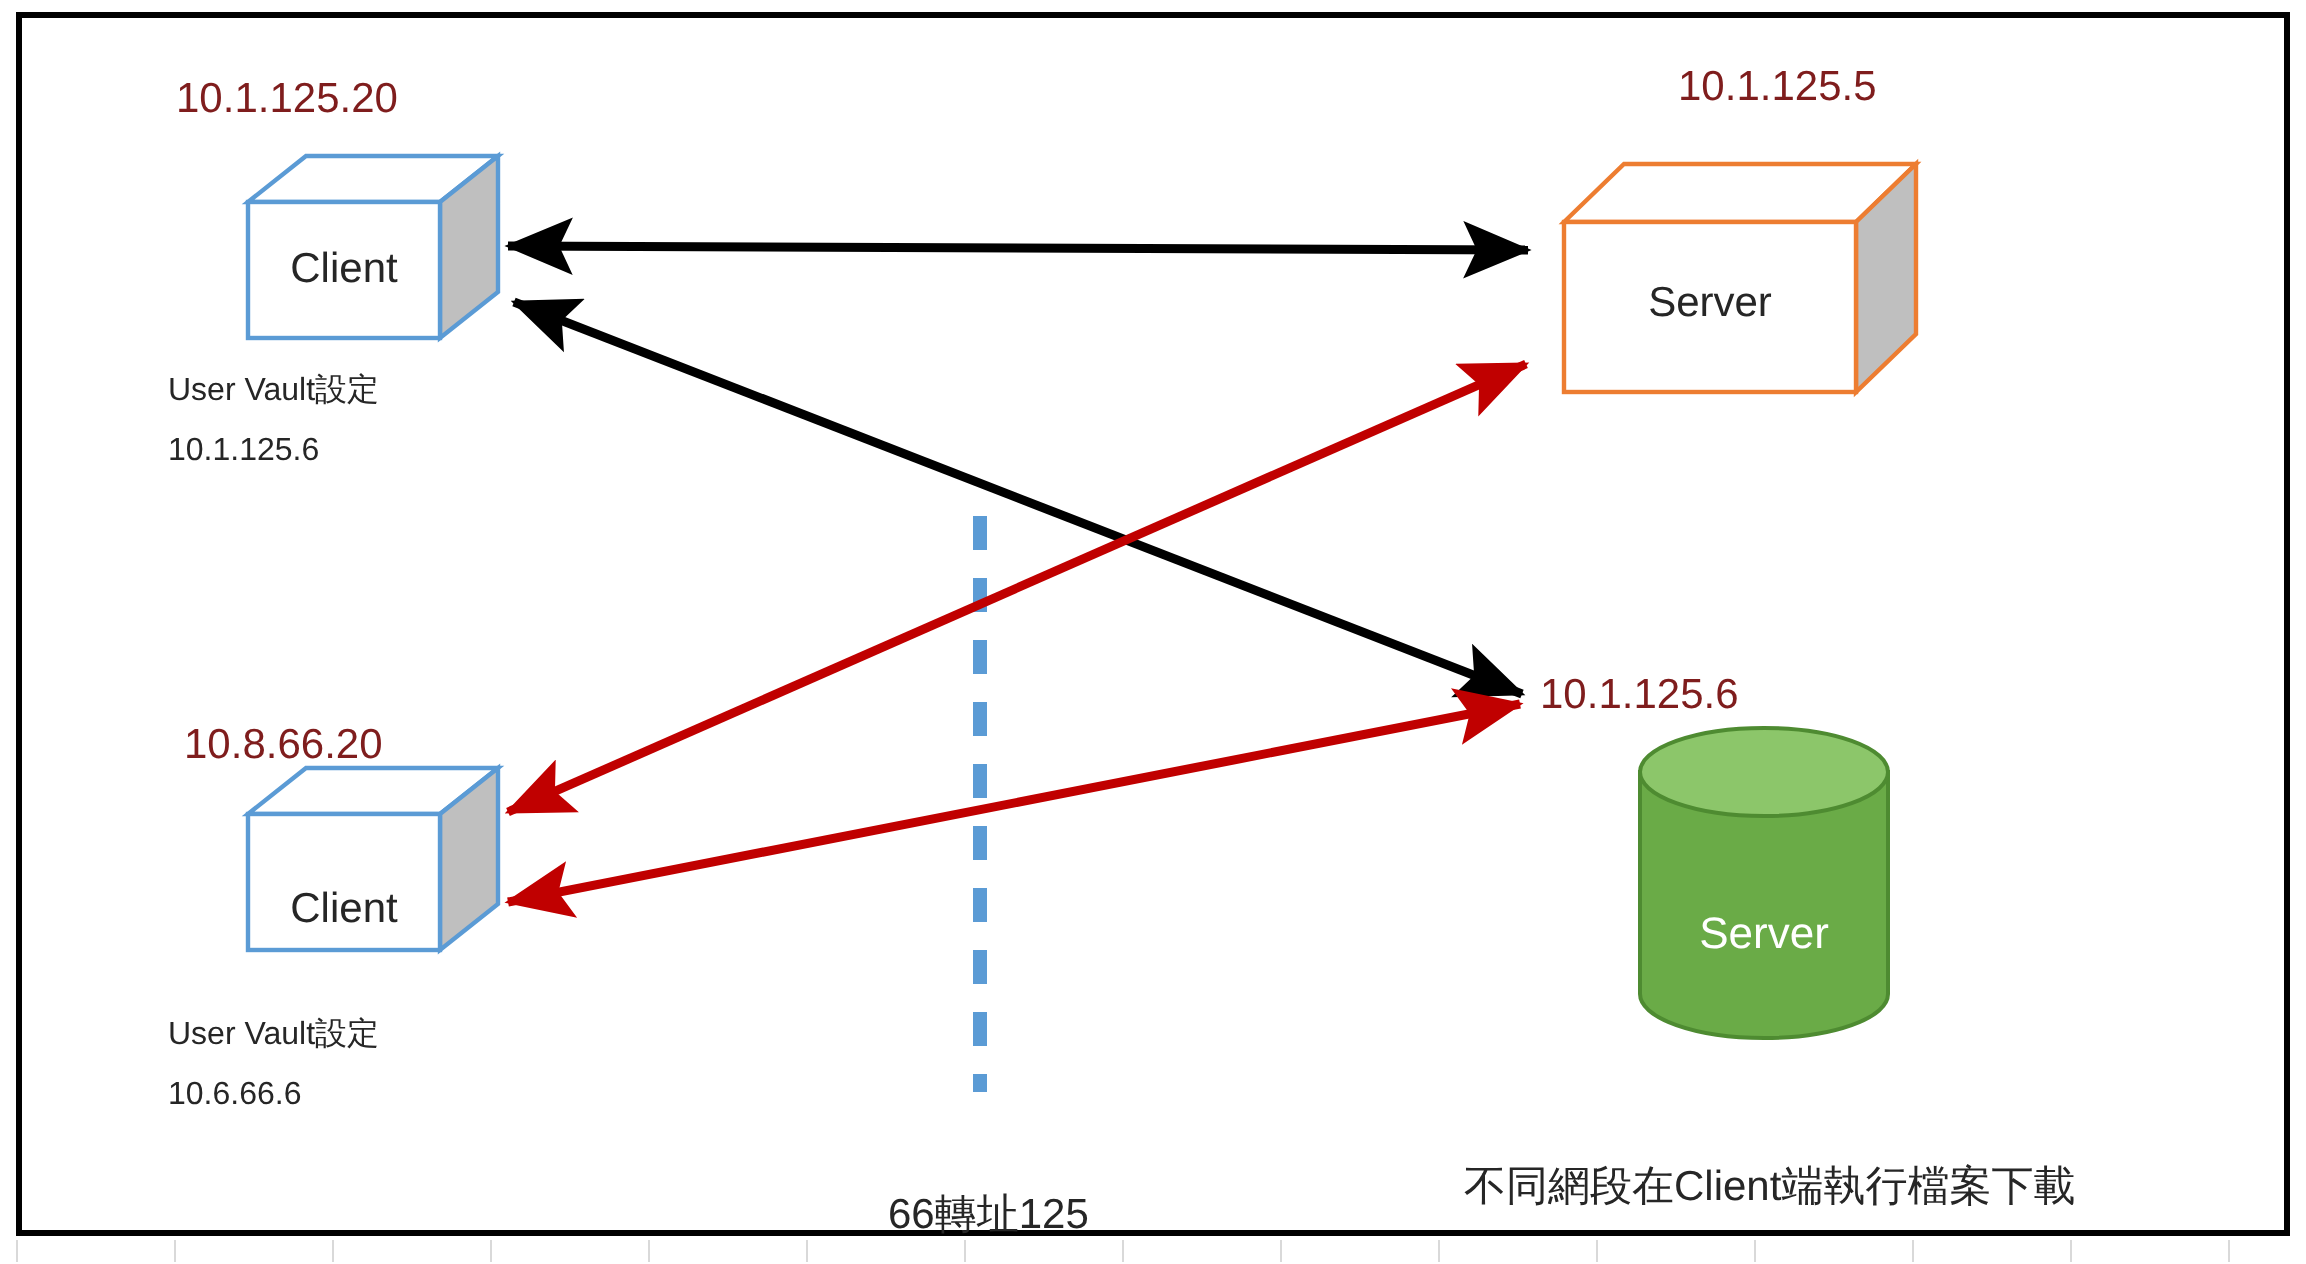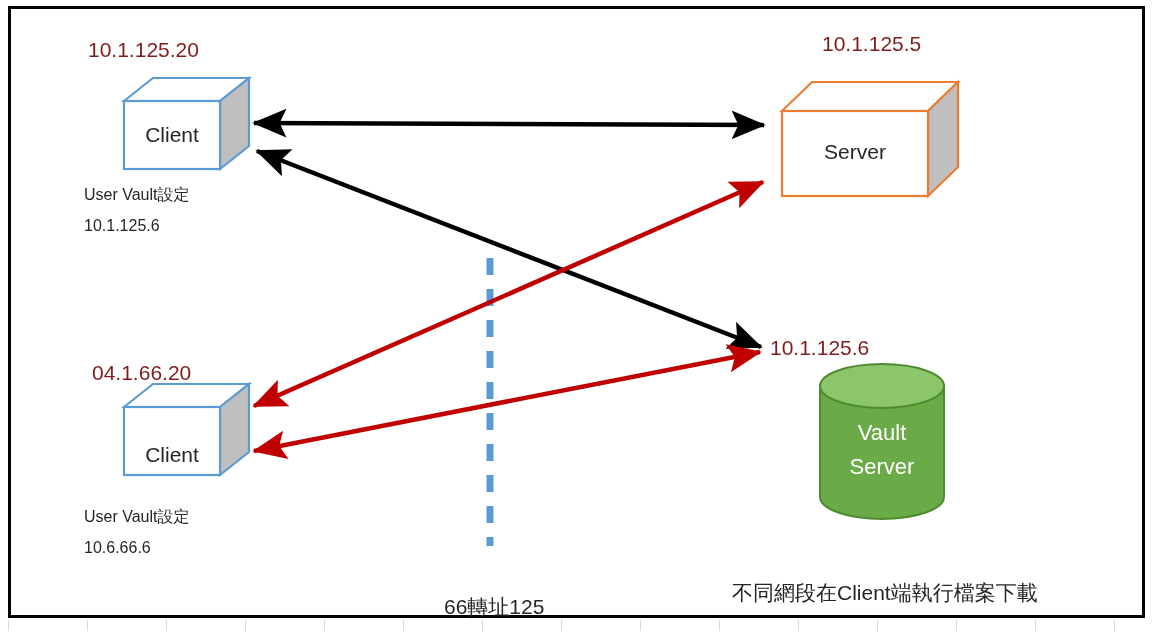--- a/index.html
+++ b/index.html
@@ -139,35 +139,34 @@
   </svg>
 
   <div class="node-label" style="left:88px; top:38px;">10.1.125.20</div>
 
   <div class="node-text" style="left:124px; top:123px; width:96px;">Client</div>
 
   <div class="sub-label" style="left:84px; top:185px;">User Vault設定</div>
 
   <div class="sub-label" style="left:84px; top:217px;">10.1.125.6</div>
 
-  <div class="node-label" style="left:822px; top:32px;">10.1.125.5</div>
+  <div class="node-label" style="left:839px; top:32px;">10.1.125.5</div>
 
   <div class="node-text" style="left:782px; top:140px; width:146px;">Server</div>
 
-  <div class="node-label" style="left:92px; top:361px;">04.1.66.20</div>
+  <div class="node-label" style="left:92px; top:361px;">10.8.66.20</div>
 
   <div class="node-text" style="left:124px; top:443px; width:96px;">Client</div>
 
   <div class="sub-label" style="left:84px; top:507px;">User Vault設定</div>
 
   <div class="sub-label" style="left:84px; top:539px;">10.6.66.6</div>
 
   <div class="node-label" style="left:770px; top:336px;">10.1.125.6</div>
 
-  <div class="cyl-text" style="left:820px; top:418px; width:124px;">Vault</div>
 
   <div class="cyl-text" style="left:820px; top:452px; width:124px;">Server</div>
 
   <div class="caption" style="left:444px; top:545px;margin-top:48px;">66轉址125</div>
 
   <div class="caption" style="left:732px; top:579px;">不同網段在Client端執行檔案下載</div>
 
   <div class="tick-row">
       <div class="tick" style="left: 8px;"></div>
       <div class="tick" style="left: 87px;"></div>

